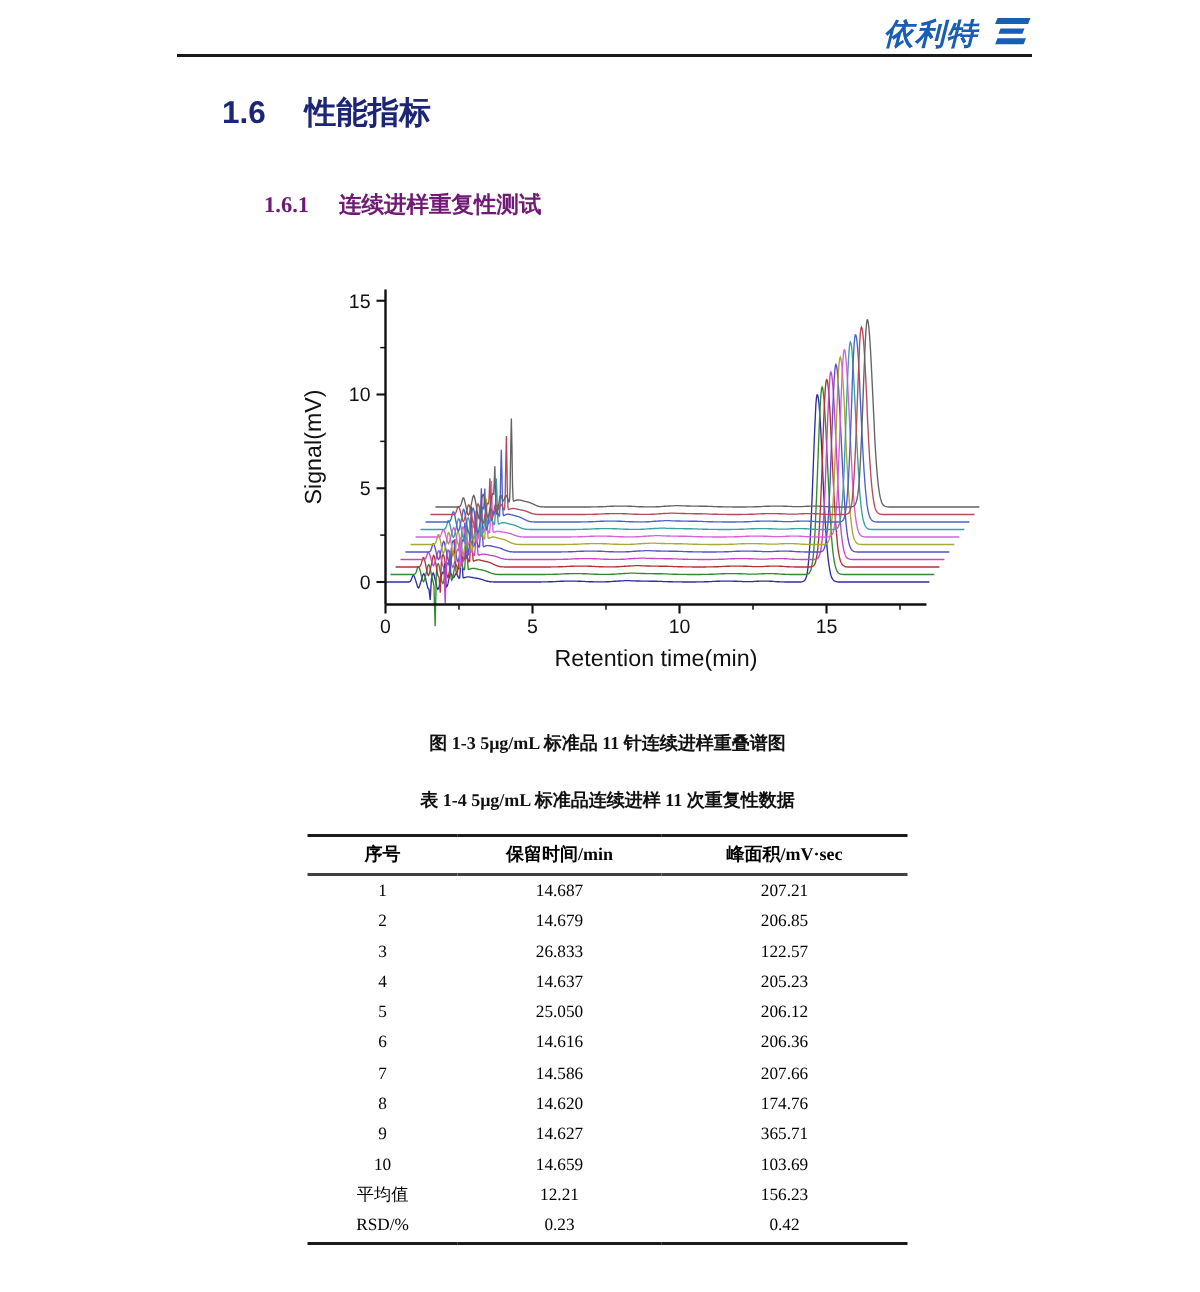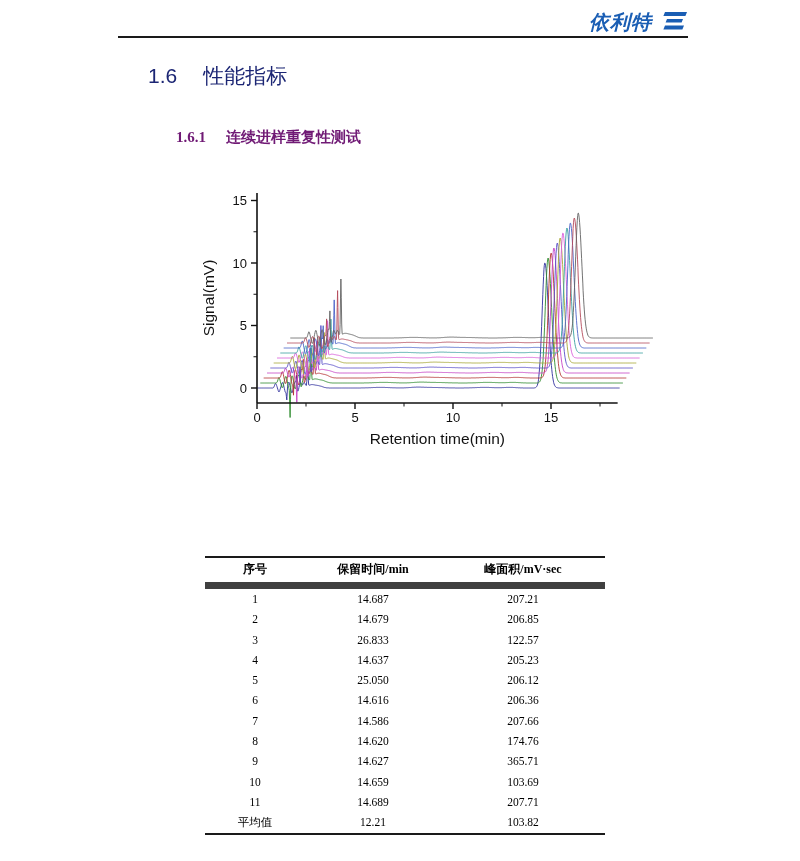--- a/index.html
+++ b/index.html
@@ -14,21 +14,21 @@
   .hdr-logo{position:absolute;top:9px;right:112px;display:flex;align-items:flex-start;gap:4px;}
   .logo-text{
     font-family:"Liberation Sans",sans-serif;
     font-style:italic;font-weight:bold;font-size:20px;letter-spacing:1px;
   }
   .hdr-rule{position:absolute;top:36px;left:118px;width:570px;height:0;border-top:2px solid #1a1a1a;}
 
   
   .h1{
     position:absolute;top:62px;left:148px;
-    font-size:21px;font-weight:normal;line-height:28px;
+    font-size:21px;font-weight:bold;line-height:28px;
     font-family:"Liberation Sans",sans-serif;
   }
   .h1 .num{margin-right:26px;}
   .h2{
     position:absolute;top:126px;left:176px;
     font-size:15px;font-weight:bold;line-height:22px;
     font-family:"Liberation Serif",serif;
   }
   .h2 .num{margin-right:20px;font-family:"Liberation Serif",serif;}
 
@@ -49,21 +49,21 @@
     position:absolute;top:556px;left:205px;width:400px;
     border-collapse:collapse;table-layout:fixed;
     font-family:"Liberation Serif",serif;font-size:11.5px;color:#000;
     border-top:2px solid #1a1a1a;border-bottom:2px solid #1a1a1a;
   }
   table.data col.c1{width:25%;}
   table.data col.c2{width:34%;}
   table.data col.c3{width:41%;}
   table.data th{
     font-weight:bold;text-align:center;padding:3px 0 4px 0;
-    border-bottom:7px solid #404040;font-size:12px;
+    border-bottom:2px solid #404040;font-size:12px;
   }
   table.data td{text-align:center;padding:0;height:20.3px;line-height:20.3px;font-size:11.5px;}
 </style>
 </head>
 <body>
 
 <div class="page">
 
   <div class="hdr-logo">
     <span class="logo-text" style="color: rgb(26, 94, 180);">依利特</span>
@@ -120,20 +120,22 @@
         <text x="351" y="244" font-size="13" fill="#111" font-family="&quot;Liberation Sans&quot;,sans-serif" text-anchor="middle">15</text>
         <line x1="106" y1="225" x2="106" y2="228.5" stroke="#111" stroke-width="1"></line>
         <line x1="204" y1="225" x2="204" y2="228.5" stroke="#111" stroke-width="1"></line>
         <line x1="302" y1="225" x2="302" y2="228.5" stroke="#111" stroke-width="1"></line>
         <line x1="400" y1="225" x2="400" y2="228.5" stroke="#111" stroke-width="1"></line>
         <text x="237.32" y="266" font-size="15.5" fill="#111" font-family="&quot;Liberation Sans&quot;,sans-serif" text-anchor="middle">Retention time(min)</text>
         <text x="14" y="120" font-size="15.5" fill="#111" font-family="&quot;Liberation Sans&quot;,sans-serif" text-anchor="middle" transform="rotate(-90 14 120)">Signal(mV)</text>
       </svg>
     </div>
 
+  <div class="caption fig">图 1-3   5μg/mL 标准品 11 针连续进样重叠谱图</div>
+  <div class="caption tbl">表 1-4   5μg/mL 标准品连续进样 11 次重复性数据</div>
 
   <table class="data" id="datatable">
     <colgroup>
         <col class="c1">
         <col class="c2">
         <col class="c3">
       </colgroup>
     <thead>
         <tr id="thead-row">
           <th>序号</th>
@@ -186,25 +188,25 @@
           <td>9</td>
           <td>14.627</td>
           <td>365.71</td>
         </tr>
         <tr>
           <td>10</td>
           <td>14.659</td>
           <td>103.69</td>
         </tr>
         <tr>
-          <td>11</td>
-          <td>14.689</td>
-          <td>207.71</td>
-        </tr>
-        <tr>
           <td>平均值</td>
           <td>12.21</td>
-          <td>103.82</td>
+          <td>156.23</td>
+        </tr>
+        <tr>
+          <td>RSD/%</td>
+          <td>0.23</td>
+          <td>0.42</td>
         </tr>
       </tbody>
   </table>
 
 </div>
 
 </body></html>

